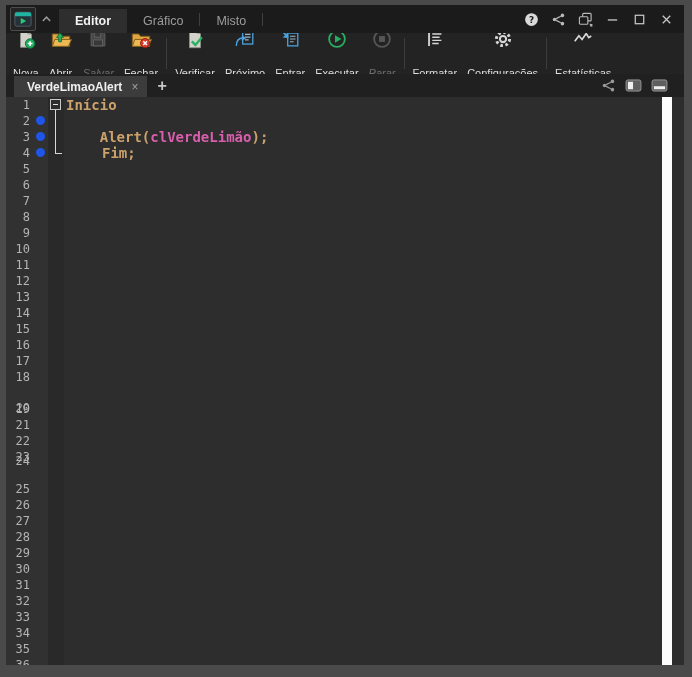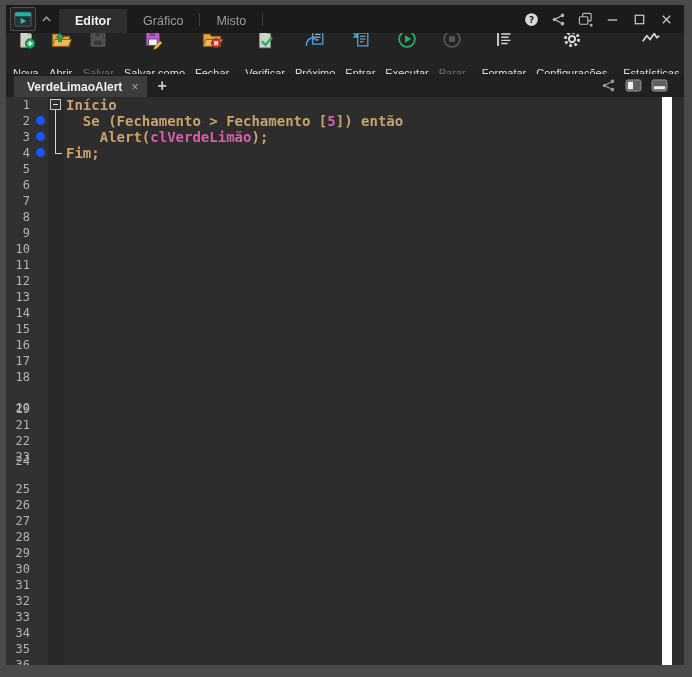--- a/index.html
+++ b/index.html
@@ -23,21 +23,21 @@
   .wbtn svg{width:15px;height:15px;display:block;}
 
   
   .toolbar{flex:0 0 41px;background:var(--toolbar-bg,#232323);display:flex;align-items:stretch;
     padding:0 2px;overflow:hidden;}
   .tbtn{display:flex;flex-direction:column;align-items:center;justify-content:center;
     padding:1px 5px;gap:17px;border-radius:2px;}
   .tbtn .icon{width:24px;height:22px;display:flex;align-items:center;justify-content:center;}
   .tbtn .icon svg{width:22px;height:22px;display:block;}
   .tbtn .lbl{font-size:11px;color:#dedede;white-space:nowrap;line-height:12px;}
-  .tbtn.disabled .lbl{color:#6f6f6f;}
+  .tbtn.disabled .lbl{color:#6f6f6f;font-style:italic;}
   .tb-sep{width:1px;background:#3d3d3d;margin:5px 3px;}
 
   
   .tabbar{flex:0 0 23px;background:var(--tabbar-bg,#202020);display:flex;align-items:flex-end;}
   .file-tab{height:21px;background:var(--file-tab-bg,#3c3c3c);display:flex;align-items:center;
     padding:0 9px 0 13px;margin-left:8px;color:#f0f0f0;font-weight:bold;font-size:12px;gap:9px;}
   .file-tab-close{color:#9f9f9f;font-size:12px;font-weight:normal;line-height:1;}
   .add-tab{color:#c8c8c8;font-size:16px;font-weight:bold;padding:0 10px;align-self:center;line-height:1;}
   .tab-actions{margin-left:auto;display:flex;gap:9px;align-items:center;padding-right:16px;align-self:center;}
   .tab-actions .abtn{display:flex;align-items:center;}
@@ -174,31 +174,20 @@
       </div>
       <div class="tbtn disabled">
         <span class="icon">
           <svg viewBox="0 0 24 24">
             <path d="M4.5 4.5h13l2 2v13h-15z" fill="#474747" stroke="#636363"></path>
             <rect x="8" y="4.5" width="7" height="5.5" fill="#383838" stroke="#636363"></rect>
             <rect x="7" y="13" width="10" height="6.5" fill="#383838" stroke="#636363"></rect>
           </svg>
         </span>
         <span class="lbl">Salvar</span>
-      </div>
-      <div class="tbtn">
-        <span class="icon">
-          <svg viewBox="0 0 24 24">
-            <path d="M3.5 4h12L18 6.5V19H3.5z" fill="#bb64cf" stroke="#71357f"></path>
-            <rect x="7" y="4" width="6.5" height="5" fill="#8e3fa3"></rect>
-            <rect x="6" y="12" width="9.5" height="7" fill="#f2eef4" stroke="#71357f"></rect>
-            <path d="M12.5 20.6l6.3-6.3 2 2-6.3 6.3-2.8.8z" fill="#ecc53e" stroke="#8e7414" stroke-width="0.8"></path>
-          </svg>
-        </span>
-        <span class="lbl">Salvar como</span>
       </div>
       <div class="tbtn">
         <span class="icon">
           <svg viewBox="0 0 24 24">
             <path d="M2.5 6.5h7l2 2.5h10v11h-19z" fill="#e2a63e" stroke="#7e5a1c"></path>
             <path d="M2.5 20l2.8-7.5h18.2L20 20z" fill="#eeb955" stroke="#7e5a1c"></path>
             <circle cx="16.5" cy="16.5" r="5" fill="#d8392b" stroke="#8e1e14"></circle>
             <path d="M14.5 14.5l4 4M18.5 14.5l-4 4" stroke="#fff" stroke-width="1.6"></path>
           </svg>
         </span>
@@ -367,20 +356,19 @@
       </div>
     <div class="fold-col">
         <div class="fold-box" style="top: 2px;">
           <i></i>
         </div>
         <div class="fold-vline" style="left: 7px; top: 13px; height: 43px;"></div>
         <div class="fold-hline" style="left: 7px; width: 7px; top: 56px;"></div>
       </div>
     <div class="code-area">
         <div class="code-line" style="top: 0px;"><span class="seg-default">Início</span></div>
-        <div class="code-line" style="top: 16px;"><span class="seg-default">  Se (Fechamento &gt; Fechamento [</span><span class="seg-constant">5</span><span class="seg-default">]) então</span></div>
         <div class="code-line" style="top: 32px;"><span class="seg-default">    Alert(</span><span class="seg-constant">clVerdeLimão</span><span class="seg-default">);</span></div>
-        <div class="code-line" style="top: 48px;"><span class="seg-default">Fim;</span></div>
+        <div class="code-line" style="top: 48px; margin-left: 36px;"><span class="seg-default">Fim;</span></div>
       </div>
     <div class="vscrollbar"></div>
   </div>
 
 </div>
 
 </body></html>

